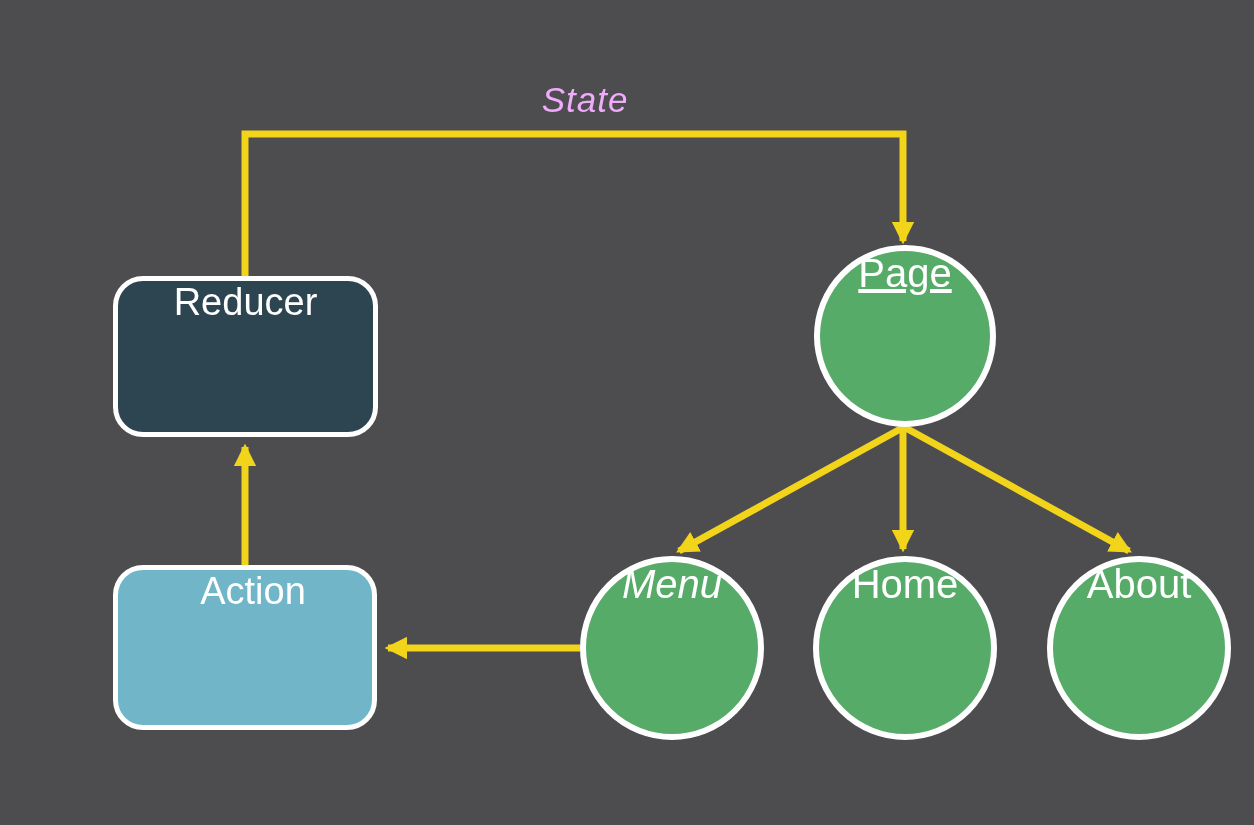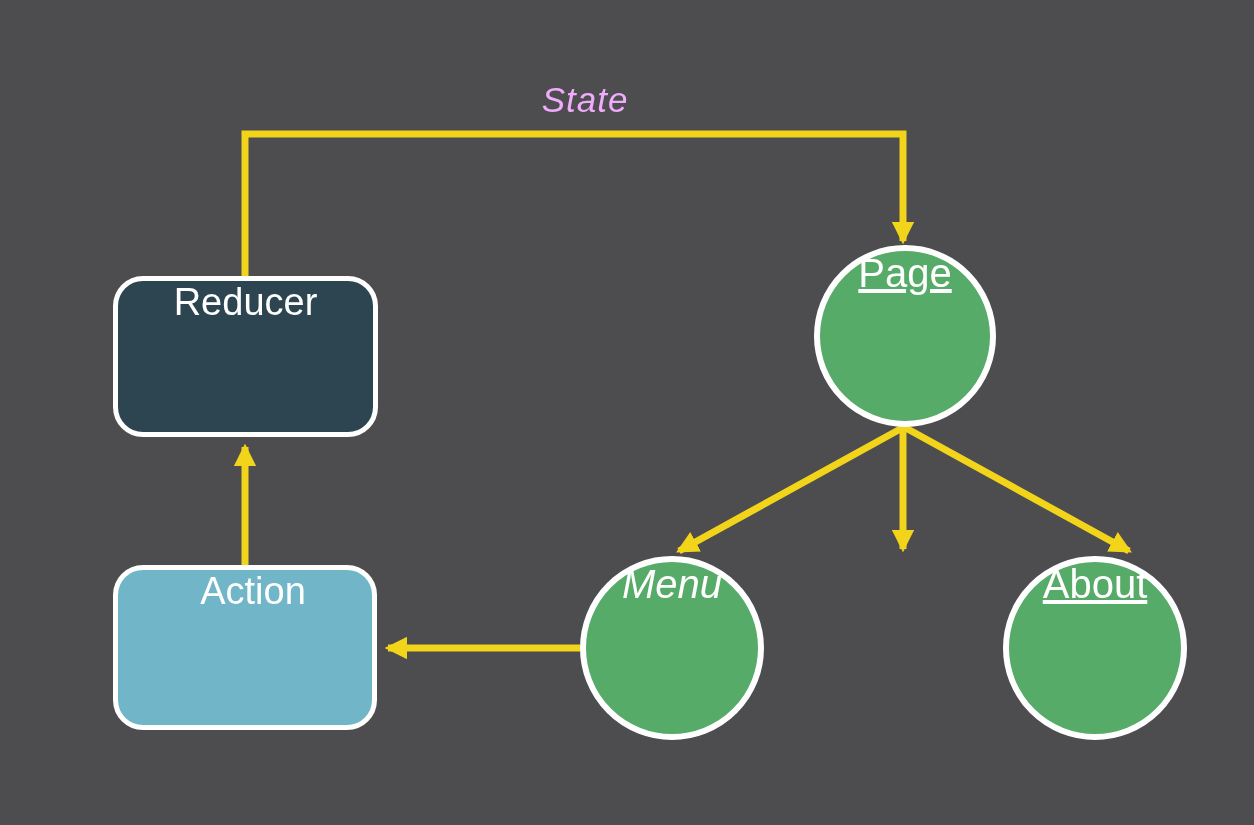--- a/index.html
+++ b/index.html
@@ -49,21 +49,21 @@
   }
   .node-action {
     left: 113px; top: 565px;
     width: 264px; height: 165px;
     background: #70b6c8;
     padding-left: 16px;
   }
   .node-page  { left: 814px;  top: 245px; width: 182px; height: 182px; text-decoration: underline; }
   .node-menu  { left: 580px;  top: 556px; width: 184px; height: 184px; font-style: italic; }
   .node-home  { left: 813px;  top: 556px; width: 184px; height: 184px; }
-  .node-about { left: 1003px; top: 556px; width: 184px; height: 184px; text-decoration: underline; }
+  .node-about { left: 1047px; top: 556px; width: 184px; height: 184px; }
   .edge-label-state {
     position: absolute;
     left: 465px; top: 80px;
     width: 240px;
     text-align: center;
     color: #f0abfc;
     font-size: 35px;
     font-style: italic;
     letter-spacing: 1px;
   }
@@ -104,18 +104,21 @@
   </div>
 
   <div class="node circle-node node-page">
     <span>Page</span>
   </div>
 
   <div class="node circle-node node-menu">
     <span>Menu</span>
   </div>
 
+  <div class="node circle-node node-home">
+    <span>Home</span>
+  </div>
 
   <div class="node circle-node node-about">
     <span>About</span>
   </div>
 
 </div>
 
 </body></html>

